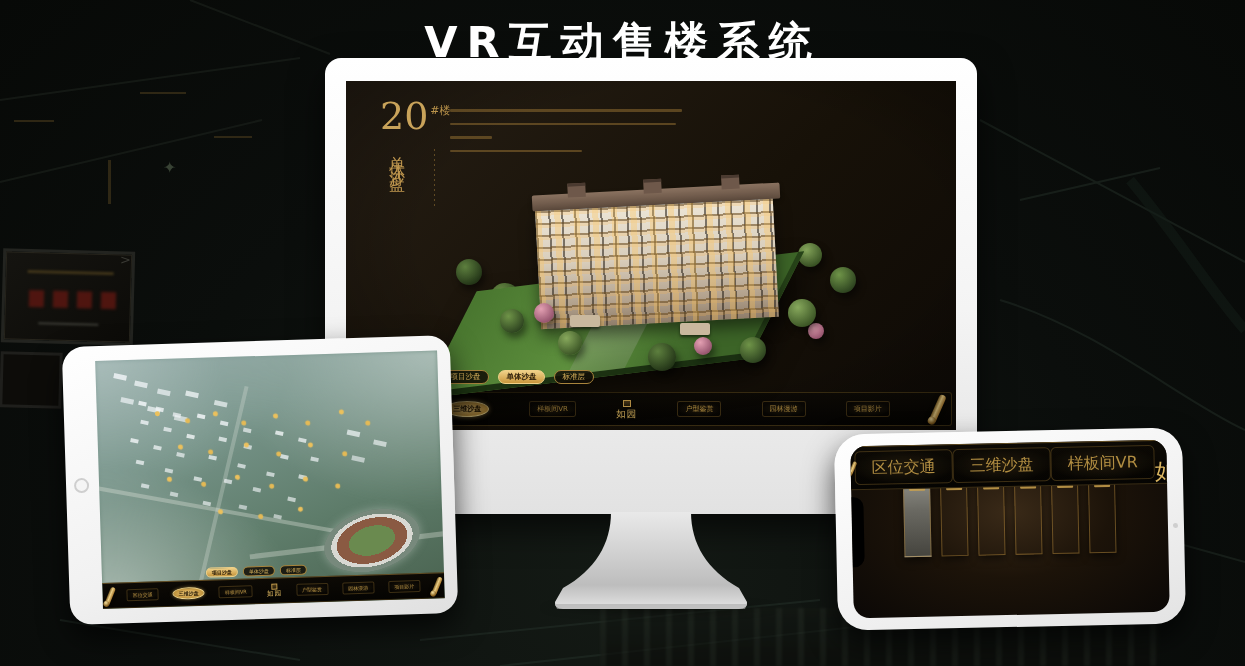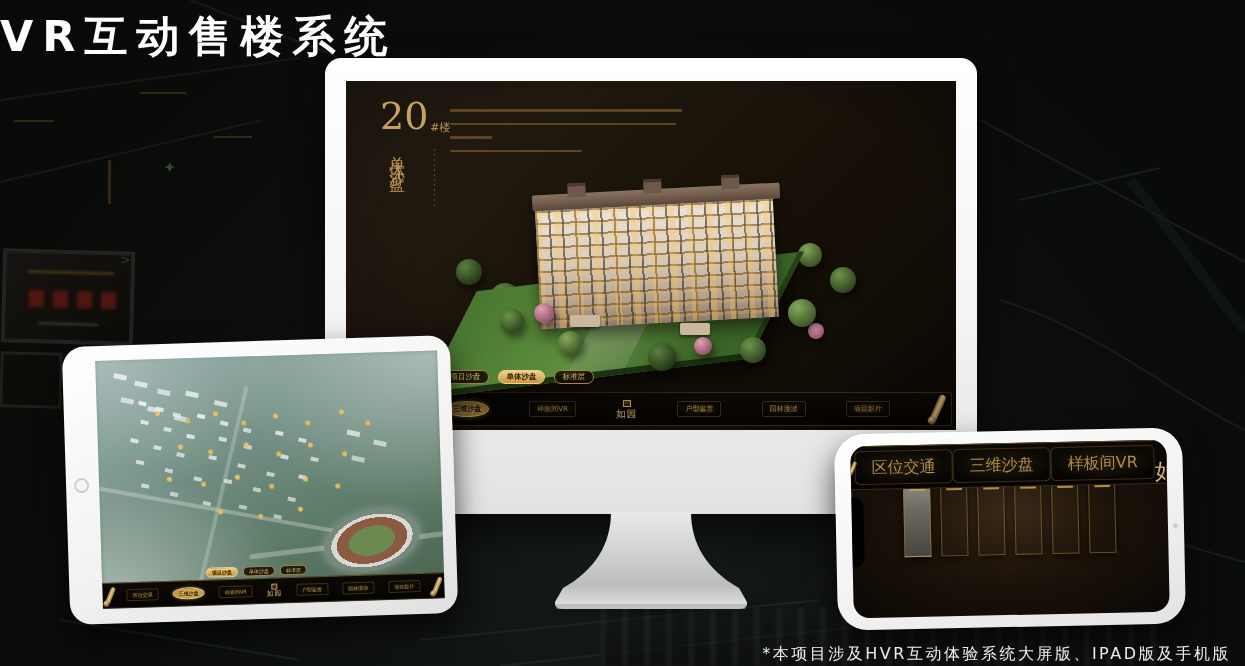--- a/index.html
+++ b/index.html
@@ -51,38 +51,38 @@
     background:linear-gradient(90deg,#7a5c24,#eccf85 45%,#a5772e);transform:rotate(24deg);
     box-shadow:0 2px 4px rgba(0,0,0,.6);}
   .scroll::after{content:'';position:absolute;left:-1px;bottom:-2px;width:8px;height:8px;border-radius:50%;
     background:radial-gradient(circle at 35% 35%, #f4e0a0, #8a6220 60%, #352508 95%);}
   .scroll.sm{width:5px;height:19px;}
   .scroll.sm::after{width:6px;height:6px;}
   .scroll.xs{width:4px;height:14px;}
   .scroll.xs::after{width:5px;height:5px;}
 
   
-  .page-title{position:absolute;left:0;right:0;top:8px;text-align:left;z-index:3;
+  .page-title{position:absolute;left:0;right:0;top:14px;text-align:center;z-index:3;
     color:#fff;font-size:43px;font-weight:bold;letter-spacing:9px;}
   .footnote{position:absolute;right:14px;bottom:1px;z-index:4;color:#ededed;font-size:16px;letter-spacing:2.5px;}
 
   
   .monitor{position:absolute;left:325px;top:58px;z-index:1;}
   .monitor-body{position:relative;width:652px;height:456px;border-radius:16px 16px 8px 8px;
     background:linear-gradient(180deg,#ffffff 0%,#f4f4f4 55%,#e2e2e2 100%);
     box-shadow:0 14px 34px rgba(0,0,0,.65);}
   .monitor-screen{position:absolute;left:21px;top:23px;width:610px;height:349px;overflow:hidden;
     background:linear-gradient(135deg,#261e14 0%,#171108 55%,#0e0a06 100%);}
   .monitor-screen::after{content:'';position:absolute;inset:0;pointer-events:none;
     background:radial-gradient(ellipse at 55% 45%, transparent 55%, rgba(0,0,0,.45) 100%);}
   .monitor-stand{position:absolute;left:216px;top:454px;width:220px;height:106px;}
 
   
   .scr-heading{position:absolute;left:34px;top:16px;color:#c29a4f;z-index:2;}
-  .scr-heading .num-row{display:flex;align-items:flex-end;font-family:"DejaVu Serif",serif;}
+  .scr-heading .num-row{display:flex;align-items:flex-start;font-family:"DejaVu Serif",serif;}
   .scr-heading .num{font-size:38px;line-height:1;color:#c9a35a;}
   .scr-heading .unit{font-size:11px;margin:6px 0 0 2px;color:#b9924a;}
   .scr-heading .vert{writing-mode:vertical-rl;font-family:"DejaVu Serif",serif;font-size:16px;
     letter-spacing:7px;color:#bf964e;margin-top:8px;margin-left:6px;height:118px;}
   .scr-heading .vrule{position:absolute;left:54px;top:52px;width:1px;height:60px;
     background:repeating-linear-gradient(180deg,#8a6a30 0 2px,transparent 2px 5px);opacity:.6;}
   .desc-lines{position:absolute;left:104px;top:28px;z-index:2;}
   .desc-lines div{height:2.5px;background:#8f6d32;opacity:.55;margin-bottom:11px;border-radius:1px;}
 
   .model{position:absolute;left:96px;top:66px;width:440px;height:230px;z-index:1;}
@@ -393,14 +393,13 @@
           <span class="applogo">
             <span class="seal"></span>
             <span class="name">如园</span>
           </span>
 
         </div>
       </div>
     </div>
   </div>
 
-  <div class="footnote">*本项目涉及HVR互动体验系统大屏版、IPAD版及手机版</div>
 </div>
 
 </body></html>

